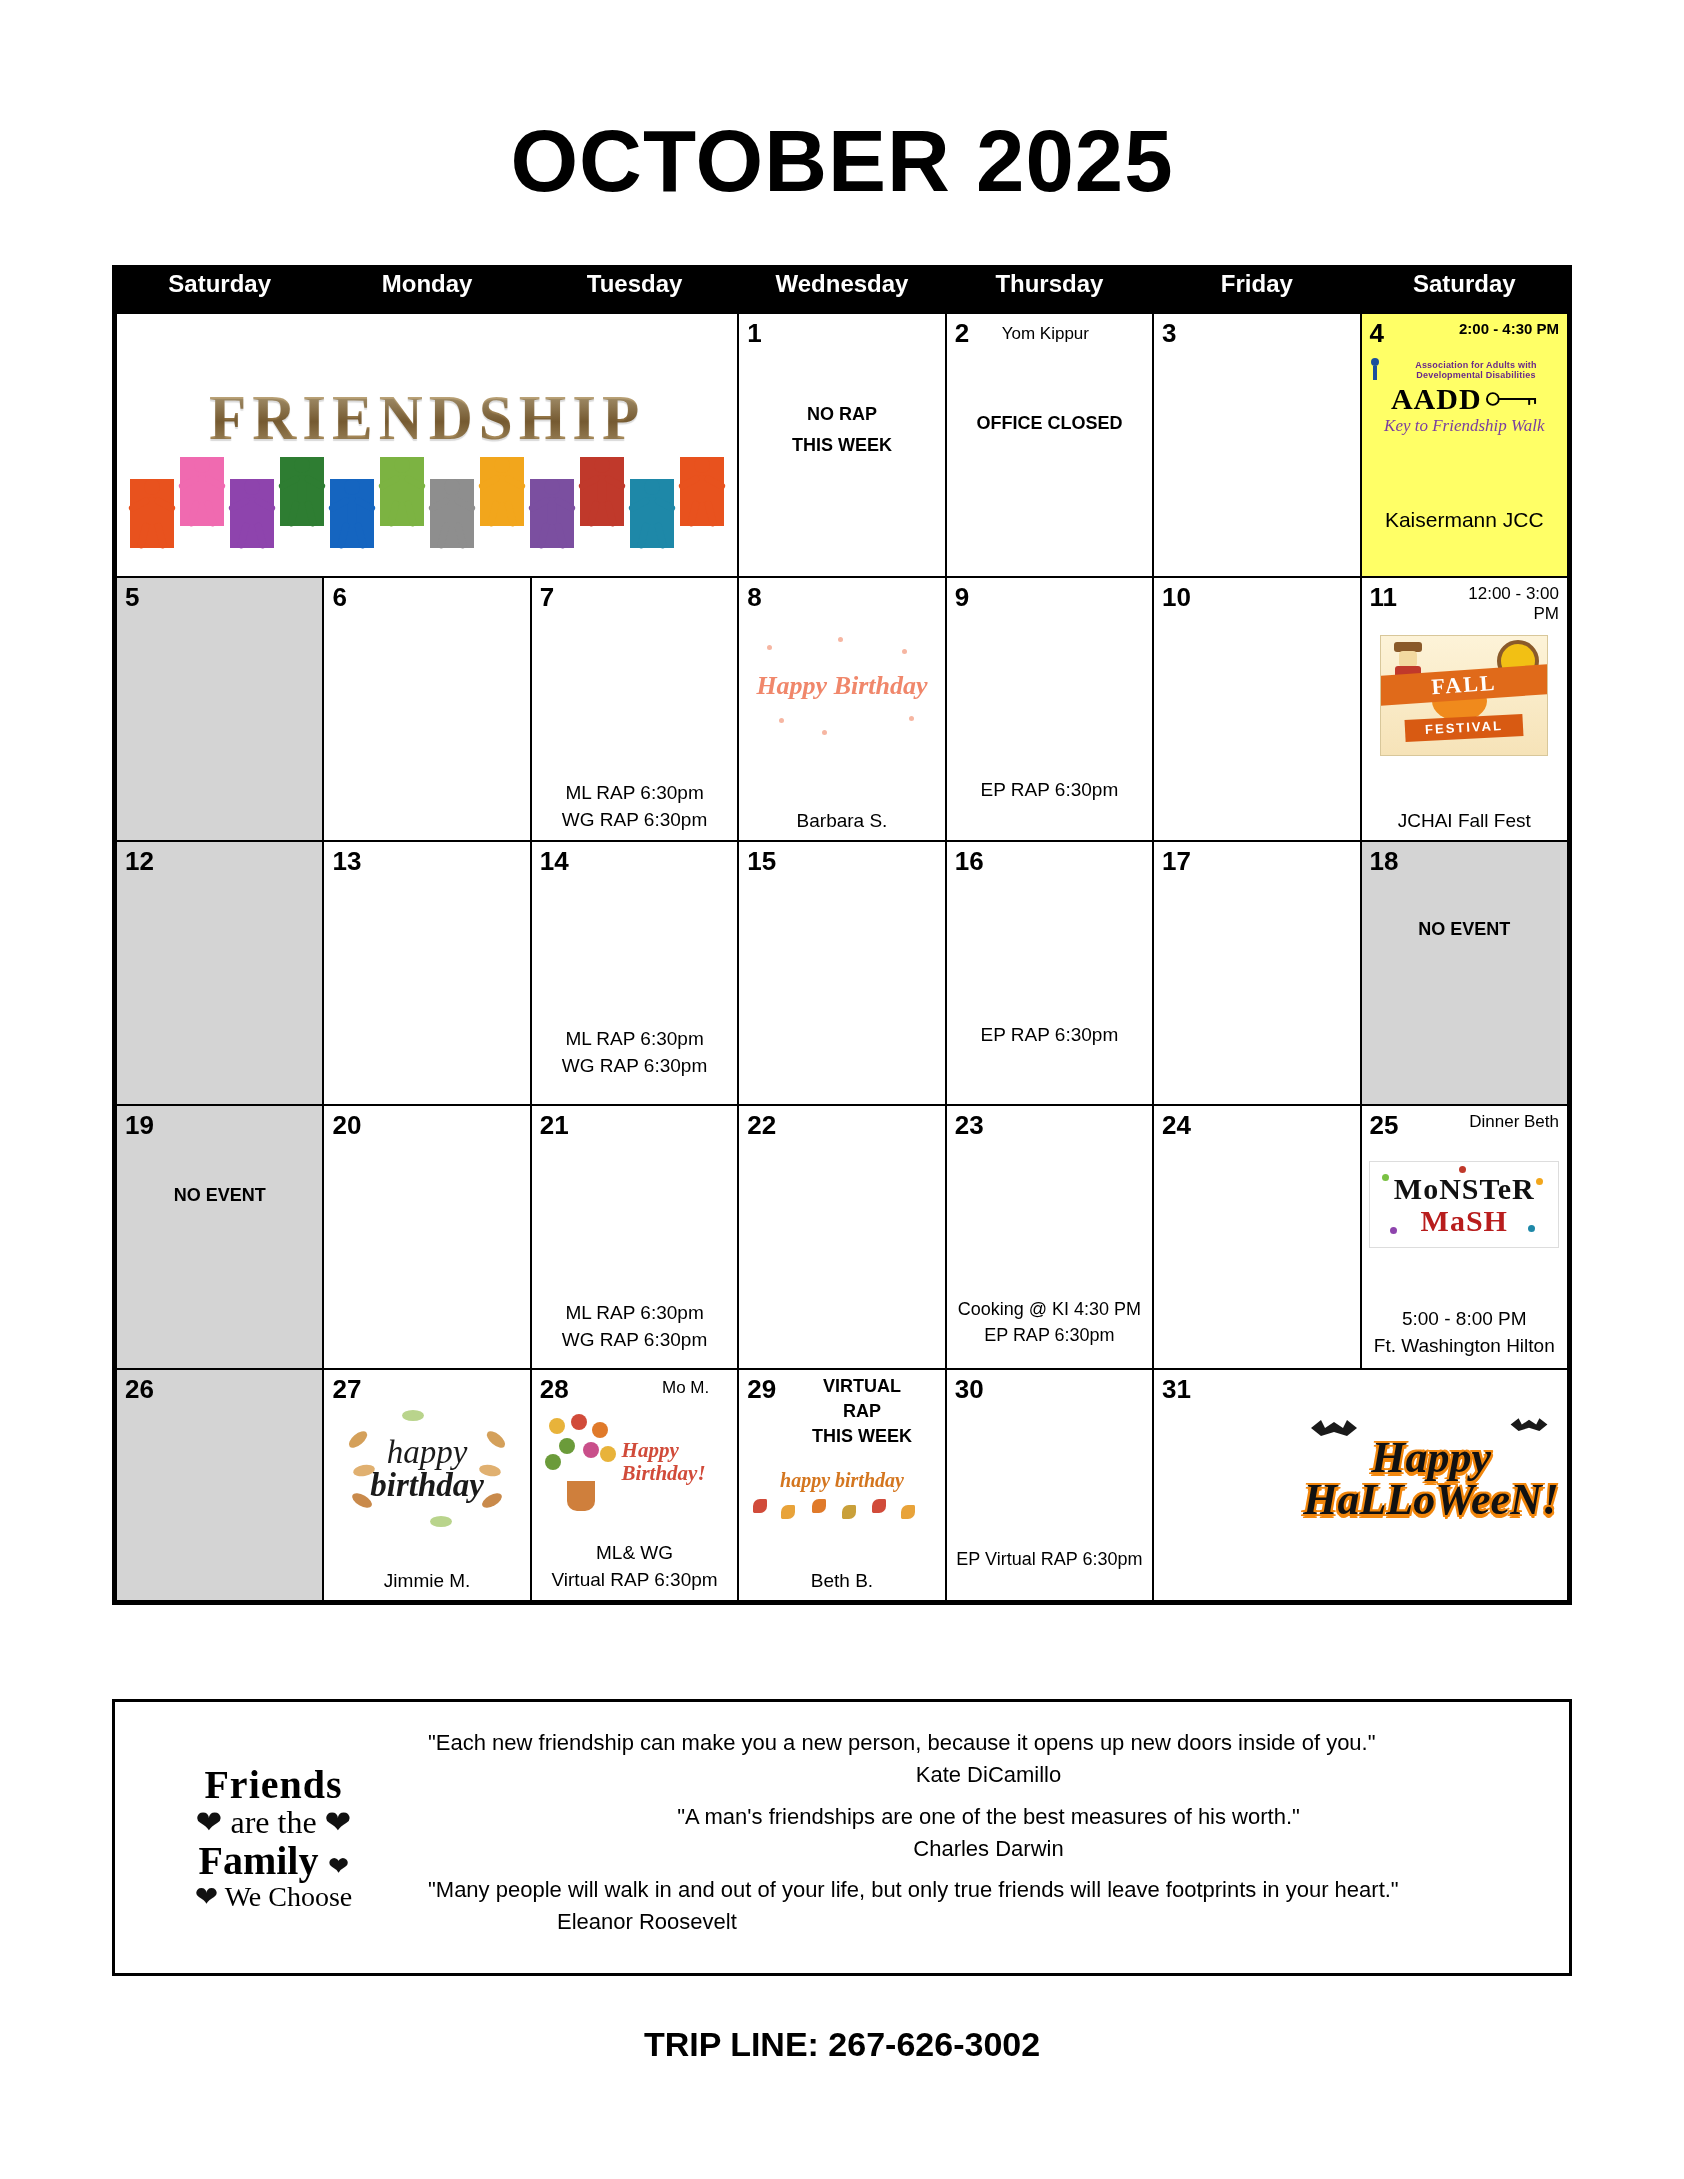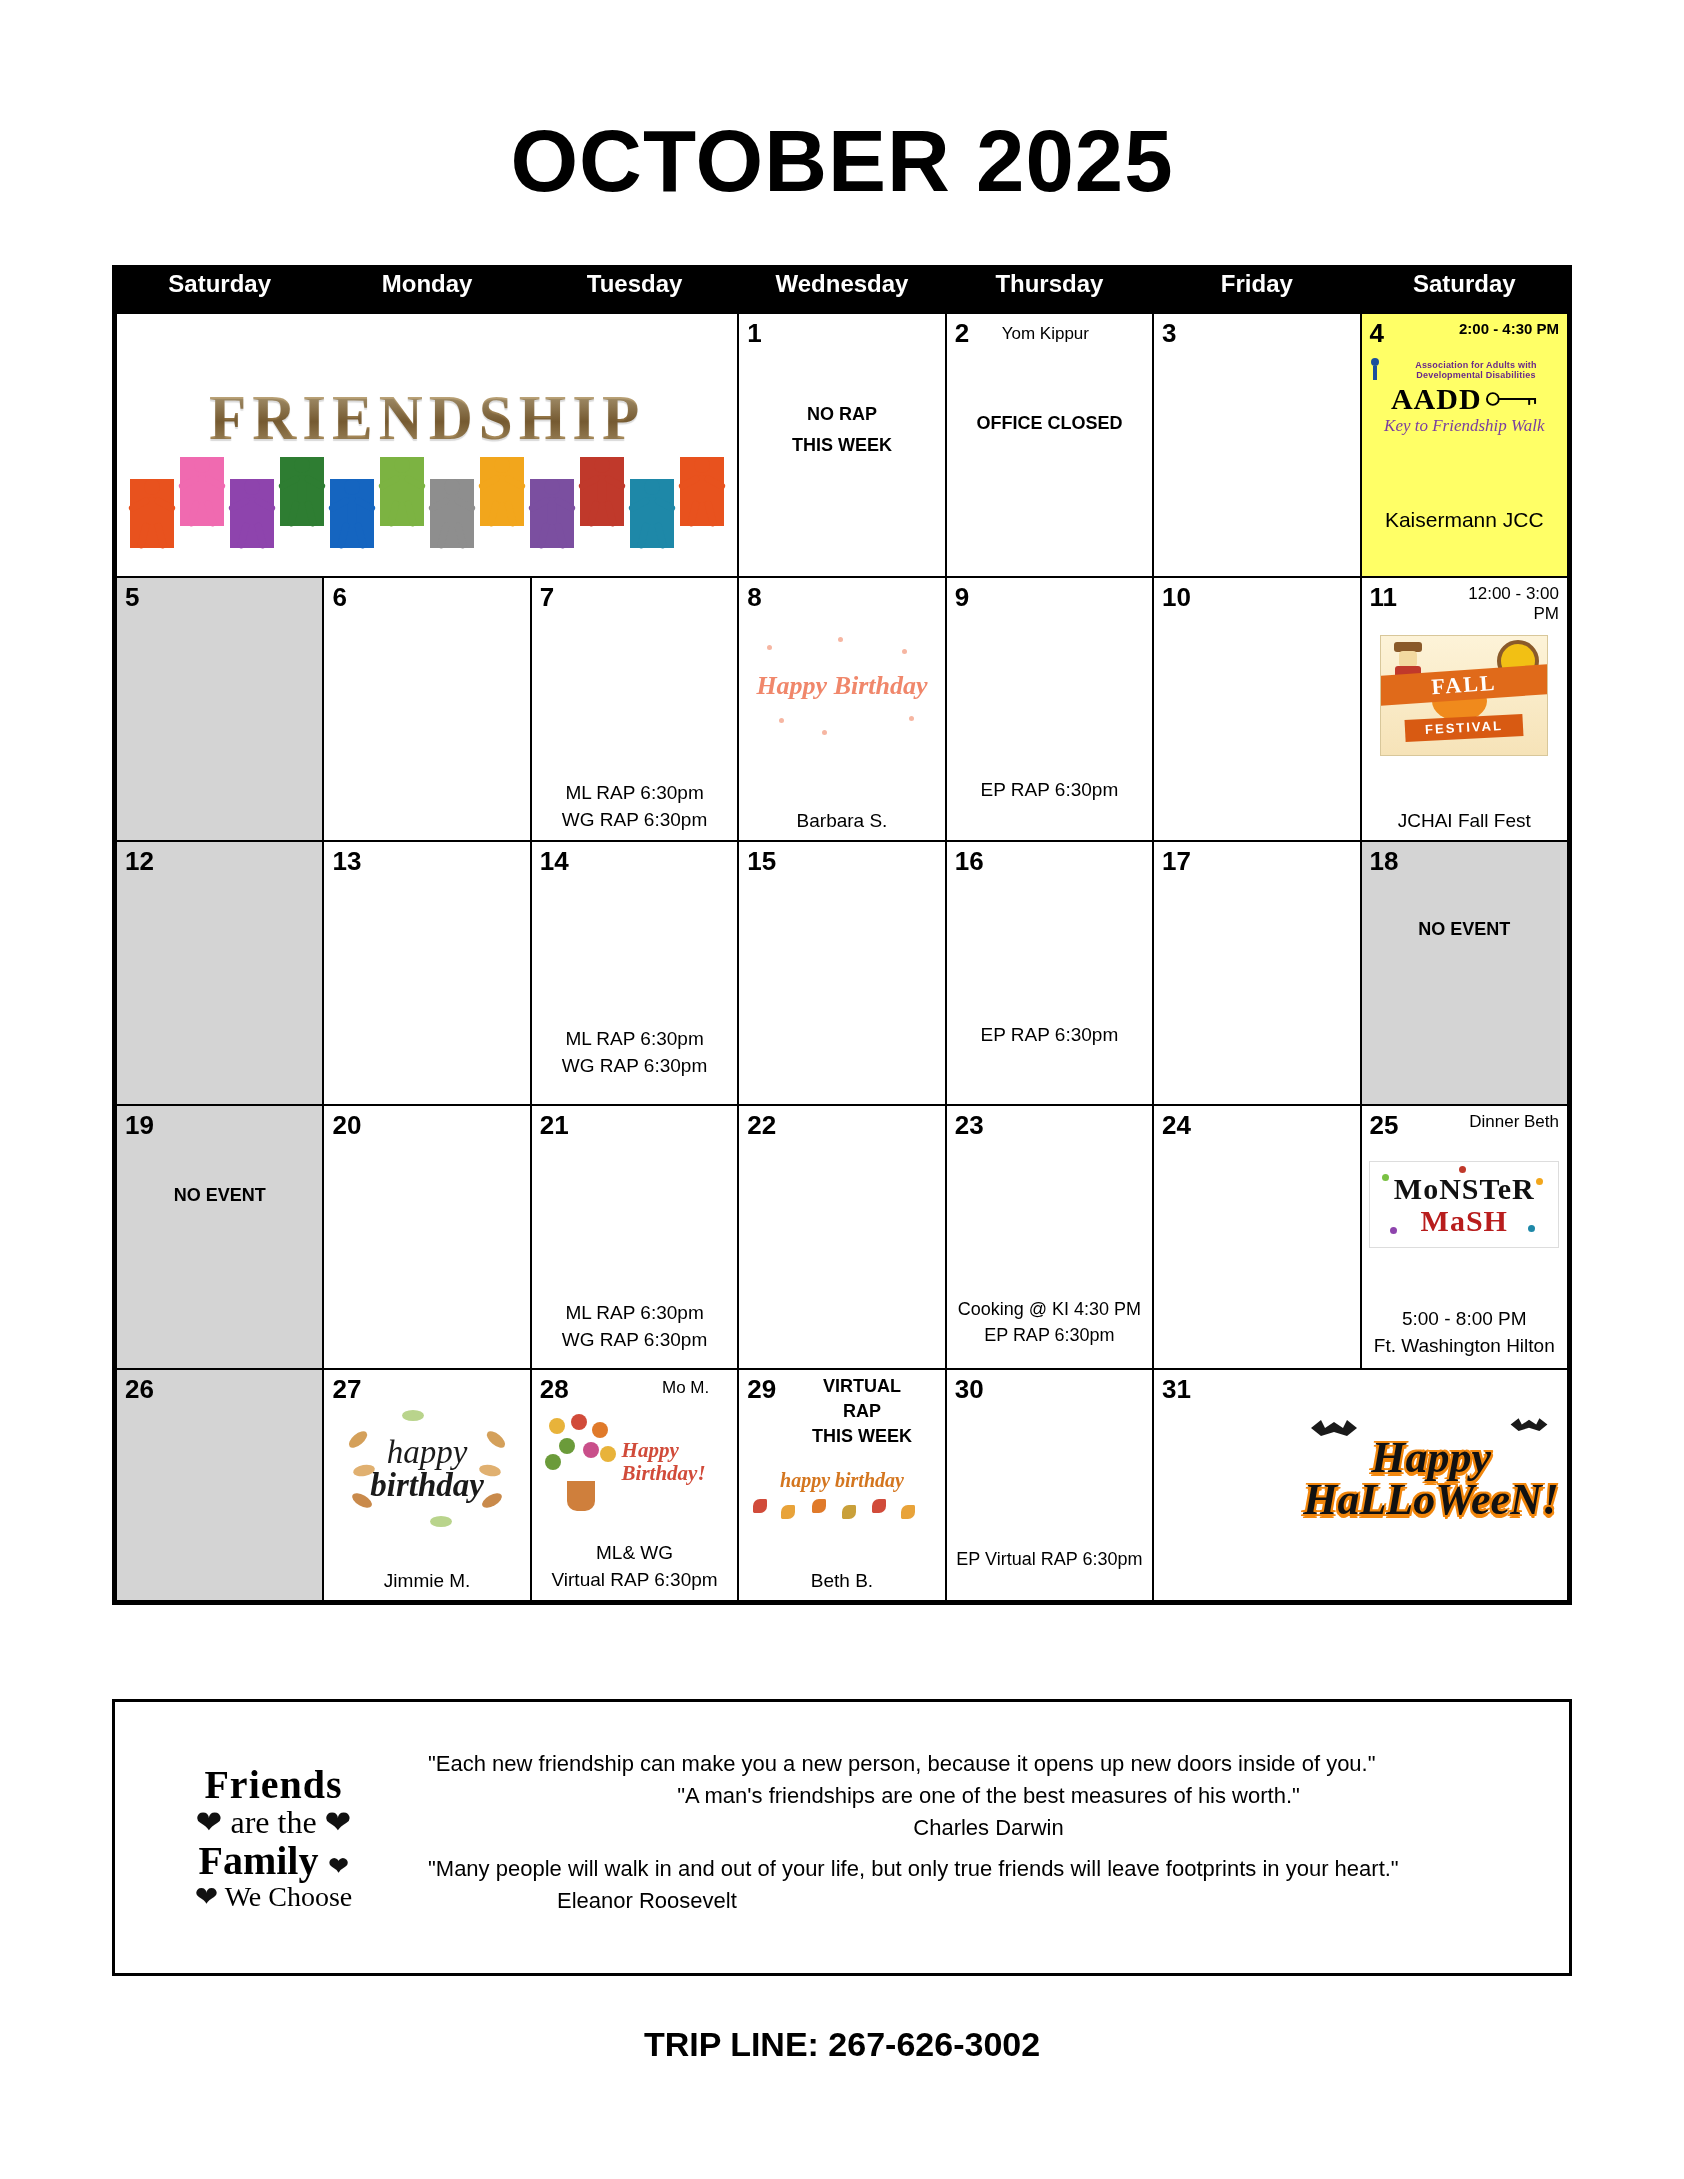--- a/index.html
+++ b/index.html
@@ -914,20 +914,21 @@
       <span>Family</span>
       <span class="hearts" style="font-size:24px">❤</span>
     </div>
     <div class="l4">
       <span class="hearts">❤</span>
       <span>We Choose</span>
     </div>
   </div>
   <div class="quotes">
     <span class="q">"Each new friendship can make you a new person, because it opens up new doors inside of you."</span>
+    <span class="a">Kate DiCamillo</span>
     <span class="q" style="text-align:center;">"A man's friendships are one of the best measures of his worth."</span>
     <span class="a">Charles Darwin</span>
     <span class="q">"Many people will walk in and out of your life, but only true friends will leave footprints in your heart."</span>
     <span class="a" style="text-align:left;padding-left:129px;">Eleanor Roosevelt</span>
   </div>
 </div>
 
 <div class="tripline">TRIP LINE: 267-626-3002</div>
 
 

